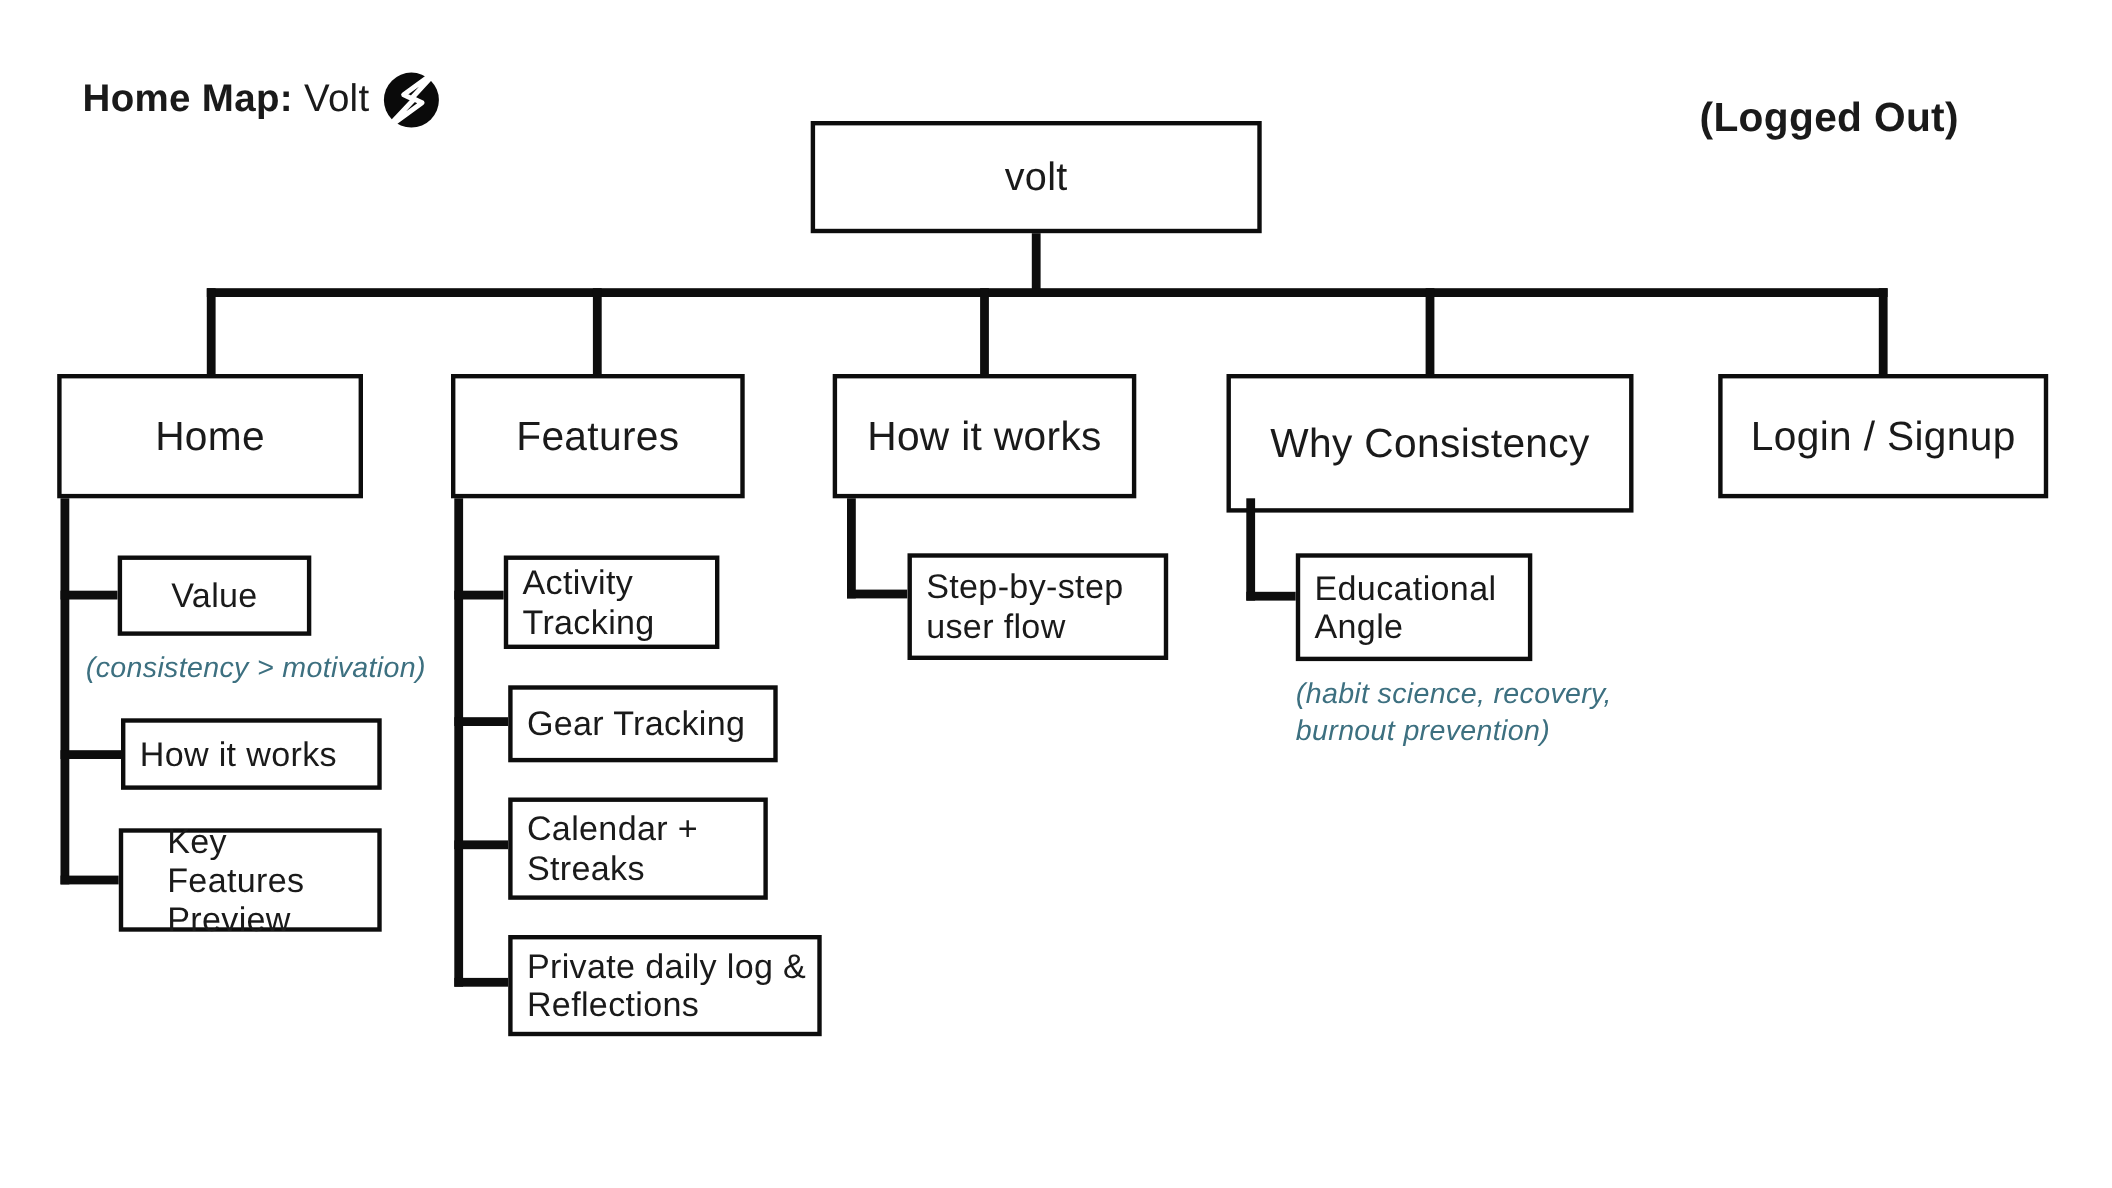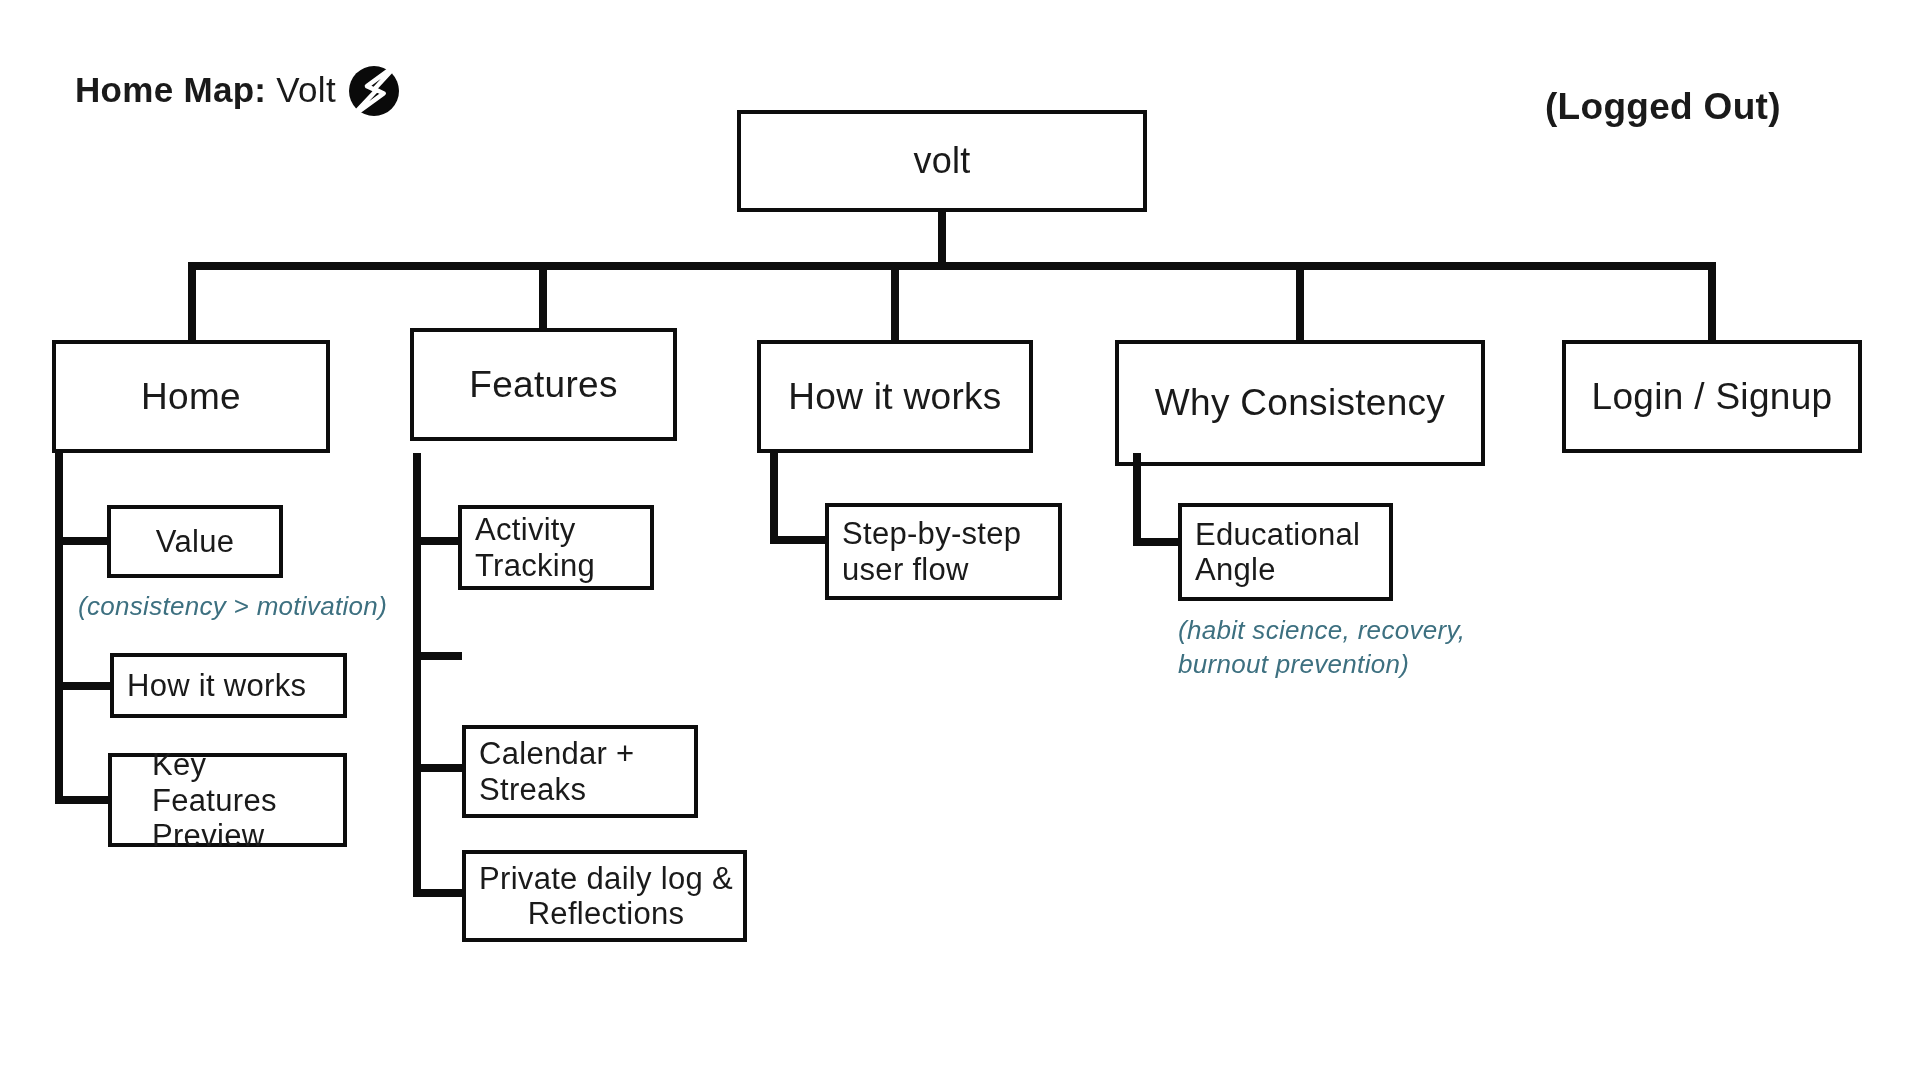--- a/index.html
+++ b/index.html
@@ -83,21 +83,21 @@
   <div class="line" style="left:188px; top:262px; width:1528px; height:8px;"></div>
   <div class="line" style="left:188px; top:262px; width:8px; height:80px;"></div>
   <div class="line" style="left:539px; top:262px; width:8px; height:80px;"></div>
   <div class="line" style="left:891px; top:262px; width:8px; height:80px;"></div>
   <div class="line" style="left:1296px; top:262px; width:8px; height:80px;"></div>
   <div class="line" style="left:1708px; top:262px; width:8px; height:80px;"></div>
 
   <div class="box box--center box--main" style="left:52px; top:340px; width:278px; height:113px;">
     <span>Home</span>
   </div>
-  <div class="box box--center box--main" style="left:410px; top:328px; width:267px; height:113px;">
+  <div class="box box--center box--main" style="left:410px; top:340px; width:267px; height:113px;">
     <span>Features</span>
   </div>
   <div class="box box--center box--main" style="left:757px; top:340px; width:276px; height:113px;">
     <span>How it works</span>
   </div>
   <div class="box box--center box--main" style="left:1115px; top:340px; width:370px; height:126px;">
     <span>Why Consistency</span>
   </div>
   <div class="box box--center box--main" style="left:1562px; top:340px; width:300px; height:113px;">
     <span>Login / Signup</span>
@@ -117,26 +117,29 @@
   <div class="box box--left box--child" style="left:108px; top:753px; width:239px; height:94px;padding-left:40px;">
     <span>Key Features Preview</span>
   </div>
 
   <div class="line" style="left:413px; top:453px; width:8px; height:444px;"></div>
   <div class="line" style="left:413px; top:537px; width:45px; height:8px;"></div>
   <div class="box box--left box--child" style="left:458px; top:505px; width:196px; height:85px;">
     <span>Activity Tracking</span>
   </div>
   <div class="line" style="left:413px; top:652px; width:49px; height:8px;"></div>
+  <div class="box box--left box--child" style="left:462px; top:623px; width:245px; height:70px;">
+    <span>Gear Tracking</span>
+  </div>
   <div class="line" style="left:413px; top:764px; width:49px; height:8px;"></div>
   <div class="box box--left box--child" style="left:462px; top:725px; width:236px; height:93px;">
     <span>Calendar + Streaks</span>
   </div>
   <div class="line" style="left:413px; top:889px; width:49px; height:8px;"></div>
-  <div class="box box--left box--child" style="left:462px; top:850px; width:285px; height:92px;text-align:center;">
+  <div class="box box--left box--child" style="left:462px; top:850px; width:285px; height:92px;">
     <span>Private daily log &amp; Reflections</span>
   </div>
 
   <div class="line" style="left:770px; top:453px; width:8px; height:91px;"></div>
   <div class="line" style="left:770px; top:536px; width:55px; height:8px;"></div>
   <div class="box box--left box--child" style="left:825px; top:503px; width:237px; height:97px;">
     <span>Step-by-step user flow</span>
   </div>
 
   <div class="line" style="left:1133px; top:453px; width:8px; height:93px;"></div>

